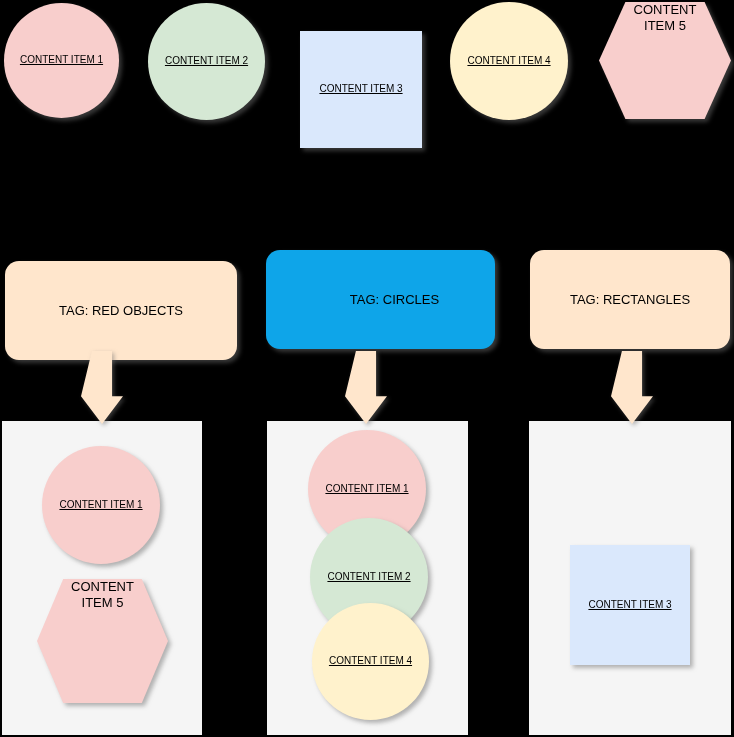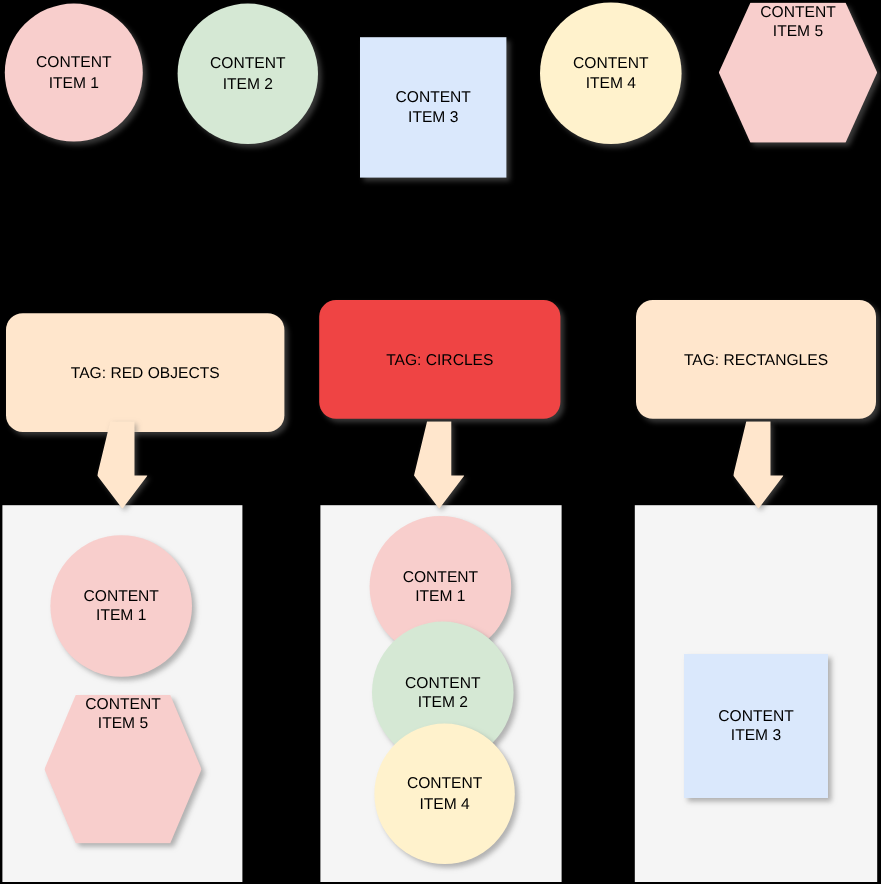--- a/index.html
+++ b/index.html
@@ -15,23 +15,24 @@
     font-family: "Liberation Sans", "DejaVu Sans", sans-serif;
     color: #000;
   }
   
   .node {
     position: absolute;
     display: flex;
     align-items: center;
     justify-content: center;
     text-align: center;
-    font-size: 13px;
+    font-size: 10px;
     line-height: 1.25;
     filter: drop-shadow(3px 3px 2px rgba(110,110,110,0.5));
+    text-decoration: underline;
   }
   .node .lbl { max-width: 96px; }
   .circle { border-radius: 50%; }
   .square { border-radius: 0; margin-top: 28px; }
   
   .hexwrap {
     position: absolute;
     filter: drop-shadow(3px 3px 2px rgba(110,110,110,0.5));
   }
   .hex {
@@ -125,21 +126,21 @@
   </div>
   <div class="hexwrap s5">
     <div class="hex" style="background: rgb(248, 206, 204);">
       <span class="lbl">CONTENT ITEM 5</span>
     </div>
   </div>
 
   <div class="tag t1" style="background: rgb(255, 230, 204);">
     <span>TAG: RED OBJECTS</span>
   </div>
-  <div class="tag t2" style="background: #ef4444;">
+  <div class="tag t2" style="background: #0ea5e9; padding-left: 28px;">
     <span>TAG: CIRCLES</span>
   </div>
   <div class="tag t3" style="background: rgb(255, 230, 204);">
     <span>TAG: RECTANGLES</span>
   </div>
 
   <div class="arrowwrap a1">
     <div class="arrow" style="background: rgb(255, 230, 204);"></div>
   </div>
   <div class="arrowwrap a2">

